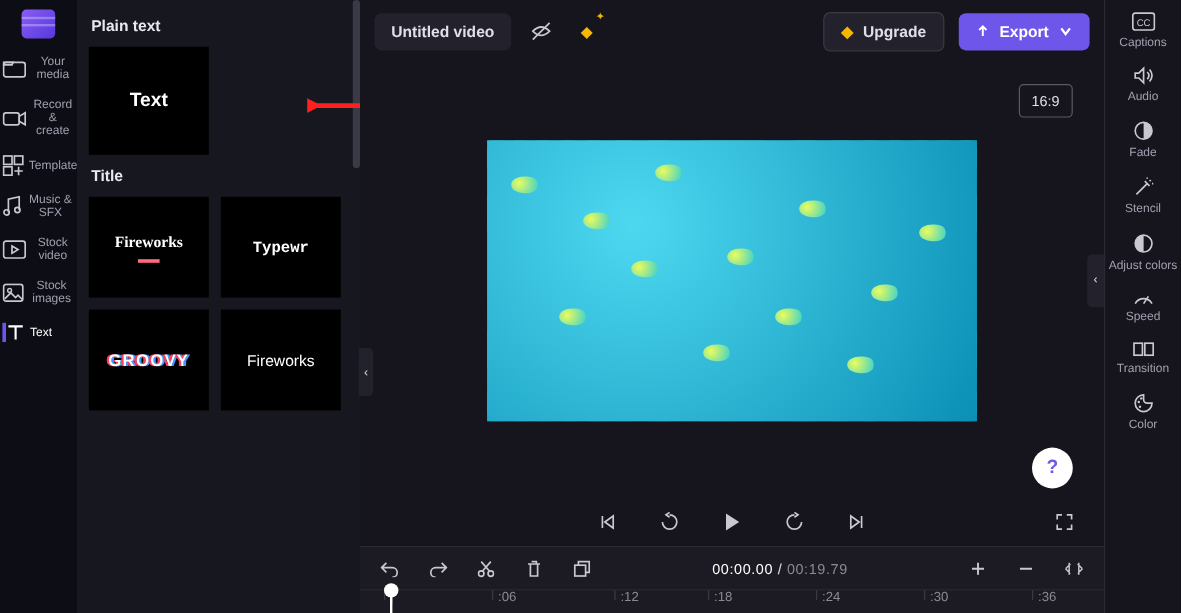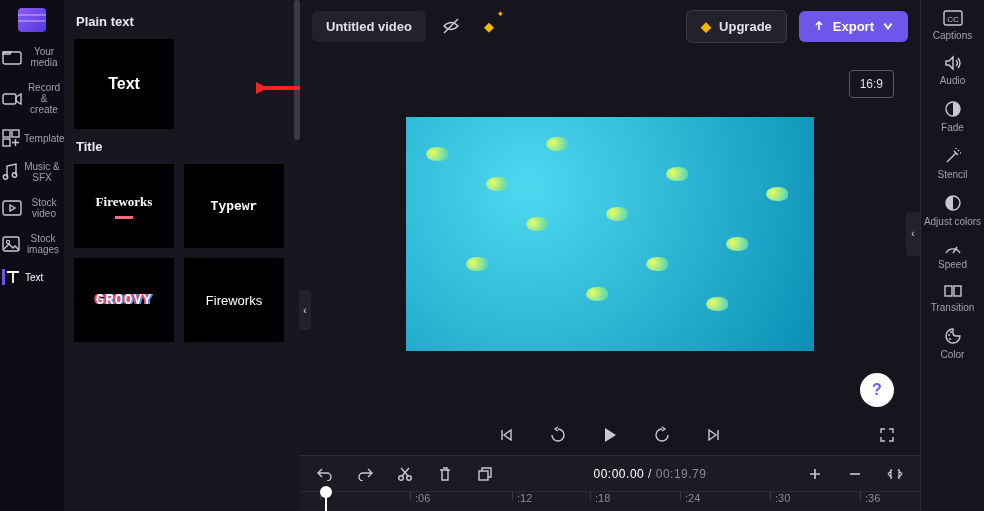--- a/index.html
+++ b/index.html
@@ -16,21 +16,21 @@
   .panel-scroll { position: absolute; right: 0; top: 0; width: 6px; height: 140px; background: #3a3a46; border-radius: 3px; }
   .section-head { font-size: 13px; font-weight: 600; color: #e8e8f0; margin: 4px 0 10px 2px; }
   .thumb-row { display: flex; gap: 10px; margin-bottom: 10px; }
   .thumb { width: 100px; height: 84px; background: #000; display: flex; align-items: center; justify-content: center; font-size: 14px; font-weight: 700; color: #fff; cursor: pointer; font-family: inherit; }
   .thumb.big { width: 100px; height: 90px; font-size: 16px; }
   .thumb.serif { font-family: Georgia, serif; font-weight: 700; font-size: 13px; }
   .thumb.underline::after { content: ""; display: block; width: 18px; height: 3px; background: #ff6a7e; margin-top: 6px; }
   .thumb.flexcol { flex-direction: column; }
   .thumb.stencil { background: #6e5fff; font-family: Impact, sans-serif; font-size: 16px; color: #000; letter-spacing: 0; }
   .thumb.circular { background: radial-gradient(circle at center, #4a90ff 58%, #2563a0 60%); font-size: 14px; }
-  .thumb.groovy { font-family: Liberation Mono, monospace; letter-spacing: 1px; font-size: 14px; color: #fff; text-shadow: -2px 0 #ff3e5e, 2px 0 #3e9aff; }
+  .thumb.groovy { font-family: Liberation Sans, sans-serif; letter-spacing: 1px; font-size: 14px; color: #fff; text-shadow: -2px 0 #ff3e5e, 2px 0 #3e9aff; }
   .thumb.fire { font-size: 13px; font-weight: 400; }
   .arrow { position: absolute; left: 192px; top: 72px; pointer-events: none; }
   .center { flex: 1; background: #16151d; display: flex; flex-direction: column; position: relative; }
   .topbar { height: 52px; display: flex; align-items: center; padding: 0 12px; gap: 12px; }
   .title-chip { background: #23222c; padding: 8px 14px; border-radius: 6px; font-size: 13px; font-weight: 600; }
   .icon-btn { width: 26px; height: 26px; display: flex; align-items: center; justify-content: center; cursor: pointer; color: #c8c8d0; position: relative; }
   .upgrade-btn { margin-left: auto; background: #23222c; border: 1px solid #3a3946; padding: 8px 14px; border-radius: 6px; display: flex; align-items: center; gap: 8px; font-weight: 600; font-size: 13px; cursor: pointer; }
   .diamond { color: #f5b700; font-size: 13px; }
   .export-btn { background: #6e56ea; padding: 8px 14px; border-radius: 6px; display: flex; align-items: center; gap: 8px; font-weight: 600; font-size: 13px; cursor: pointer; color: #fff; }
   .export-btn svg { width: 12px; height: 12px; }

